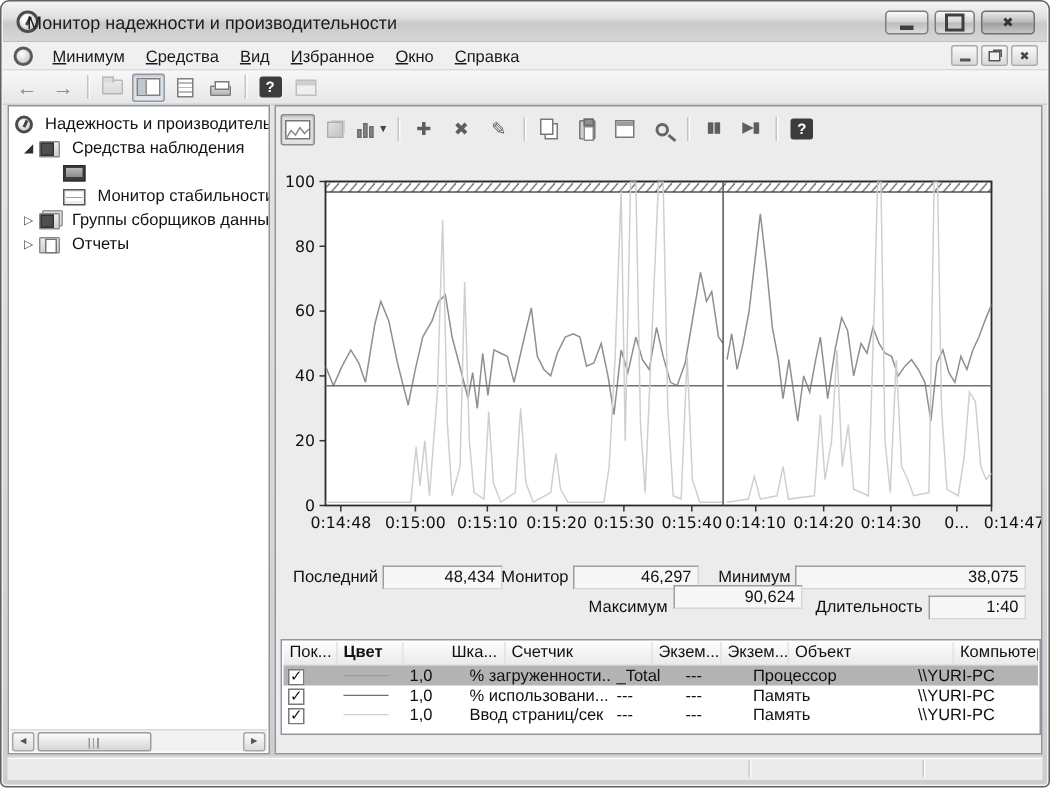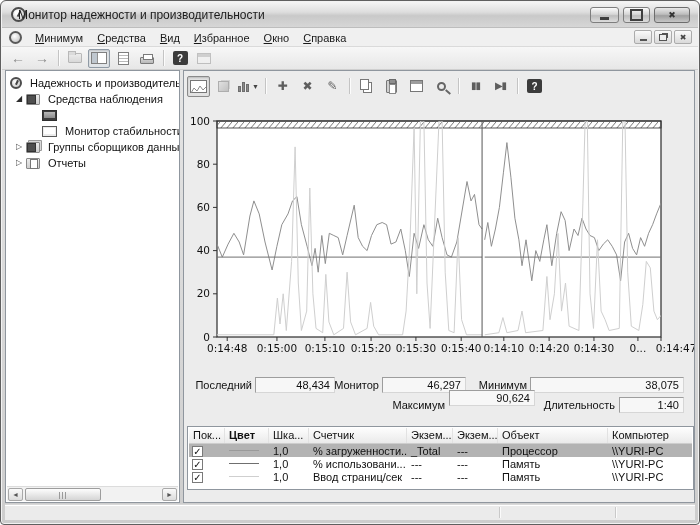--- a/index.html
+++ b/index.html
@@ -329,21 +329,21 @@
       <div class="stat-field" style="left:346px;top:306px;width:154px">38,075</div>
       <div class="stat-label" style="left:198px;top:328px;width:63px">Максимум</div>
       <div class="stat-field" style="left:265px;top:319px;width:86px">90,624</div>
       <div class="stat-label" style="left:352px;top:328px;width:79px">Длительность</div>
       <div class="stat-field" style="left:435px;top:326px;width:65px">1:40</div>
 
       <div class="ctable">
         <div class="thead" id="ctable-head">
             <div class="th" style="width: 36px;">Пок...</div>
             <div class="th" style="width: 44px; font-weight: bold;">Цвет</div>
-            <div class="th" style="width: 40px;">Шка...</div>
+            <div class="th" style="width: 40px; margin-left: 28px;">Шка...</div>
             <div class="th" style="width: 98px;">Счетчик</div>
             <div class="th" style="width: 46px;">Экзем...</div>
             <div class="th" style="width: 45px;">Экзем...</div>
             <div class="th" style="width: 110px;">Объект</div>
             <div class="th" style="width: 84px; flex: 1 1 0%; border-right: none;">Компьютер</div>
           </div>
         <div class="tbody" id="ctable-body">
             <div class="tr selected">
               <div class="td" style="width: 36px; padding: 0px;"><span class="chk" style="display: inline-block;">✓</span></div>
               <div class="td" style="width: 44px; padding: 0px;">

